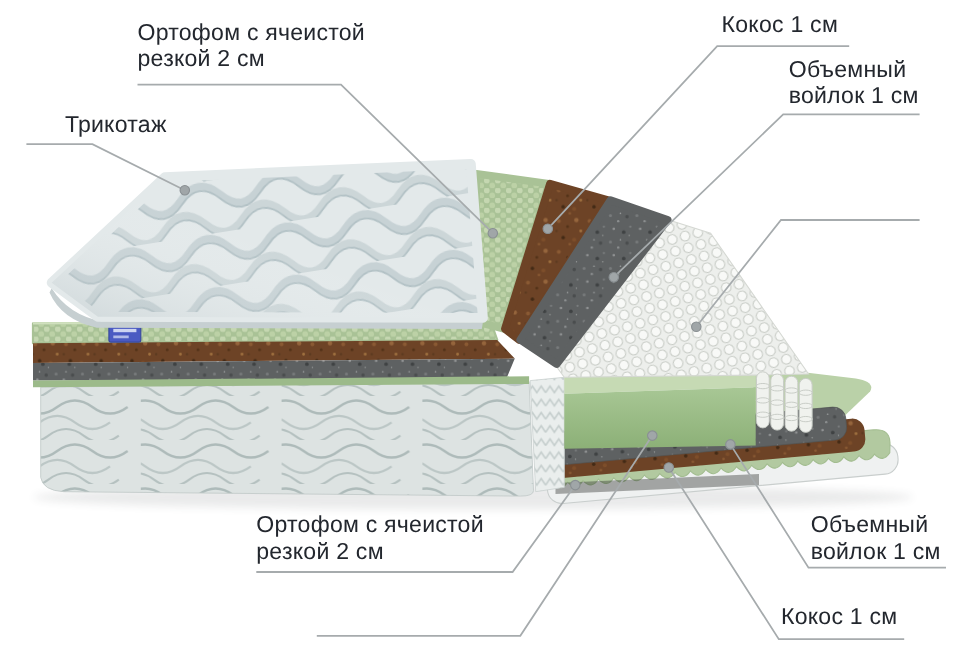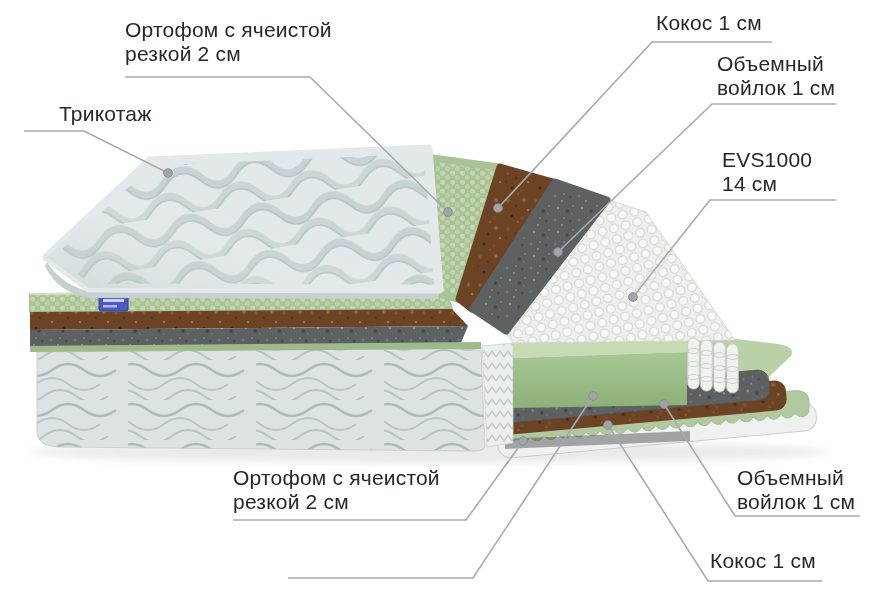--- a/index.html
+++ b/index.html
@@ -190,24 +190,20 @@
   <span>Ортофом с ячеистой</span>
   <span>резкой 2 см</span>
 </div>
 <div class="lbl" style="left:656px;top:11px;">
   <span>Кокос 1 см</span>
 </div>
 <div class="lbl" style="left:717px;top:52px;">
   <span>Объемный</span>
   <span>войлок 1 см</span>
 </div>
-<div class="lbl" style="left:722px;top:148px;">
-  <span>EVS1000</span>
-  <span>14 см</span>
-</div>
 <div class="lbl" style="left:233px;top:466px;">
   <span>Ортофом с ячеистой</span>
   <span>резкой 2 см</span>
 </div>
 <div class="lbl" style="left:737px;top:466px;">
   <span>Объемный</span>
   <span>войлок 1 см</span>
 </div>
 <div class="lbl" style="left:710px;top:549px;">
   <span>Кокос 1 см</span>

